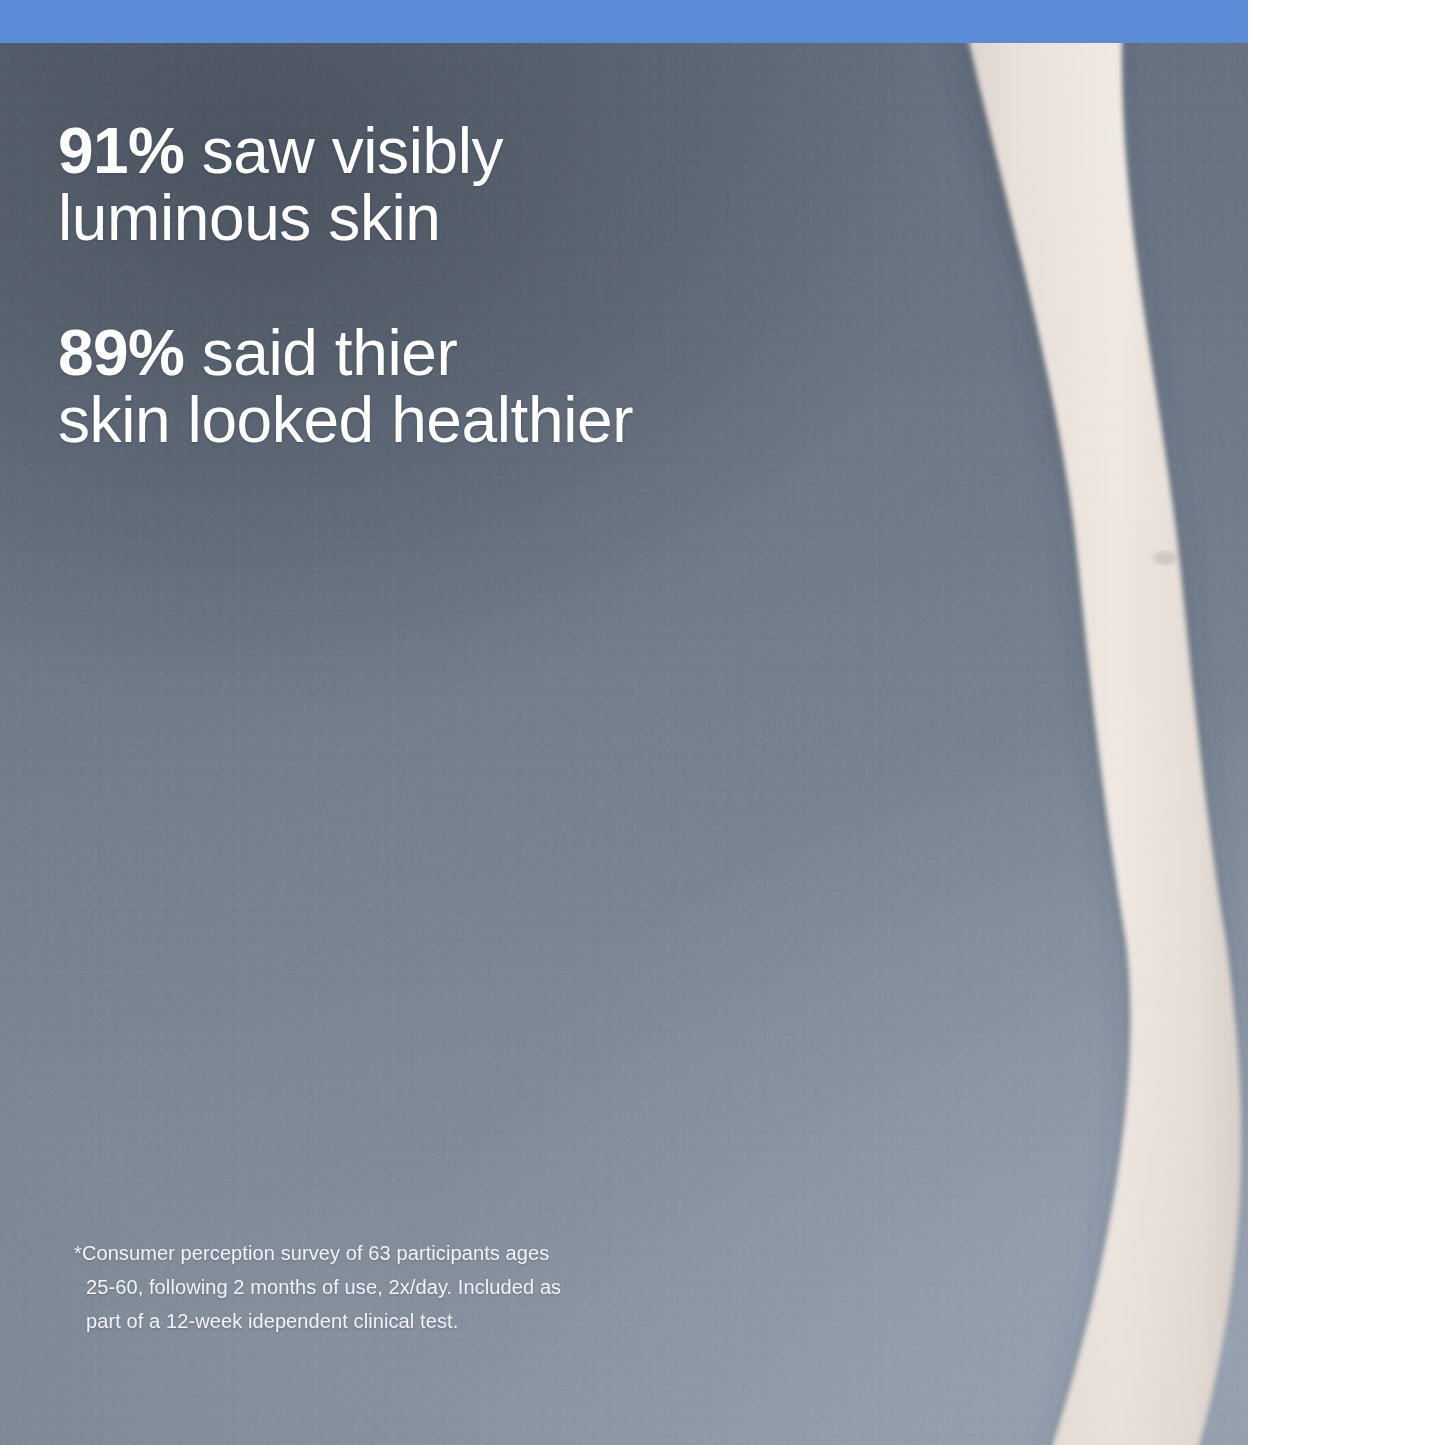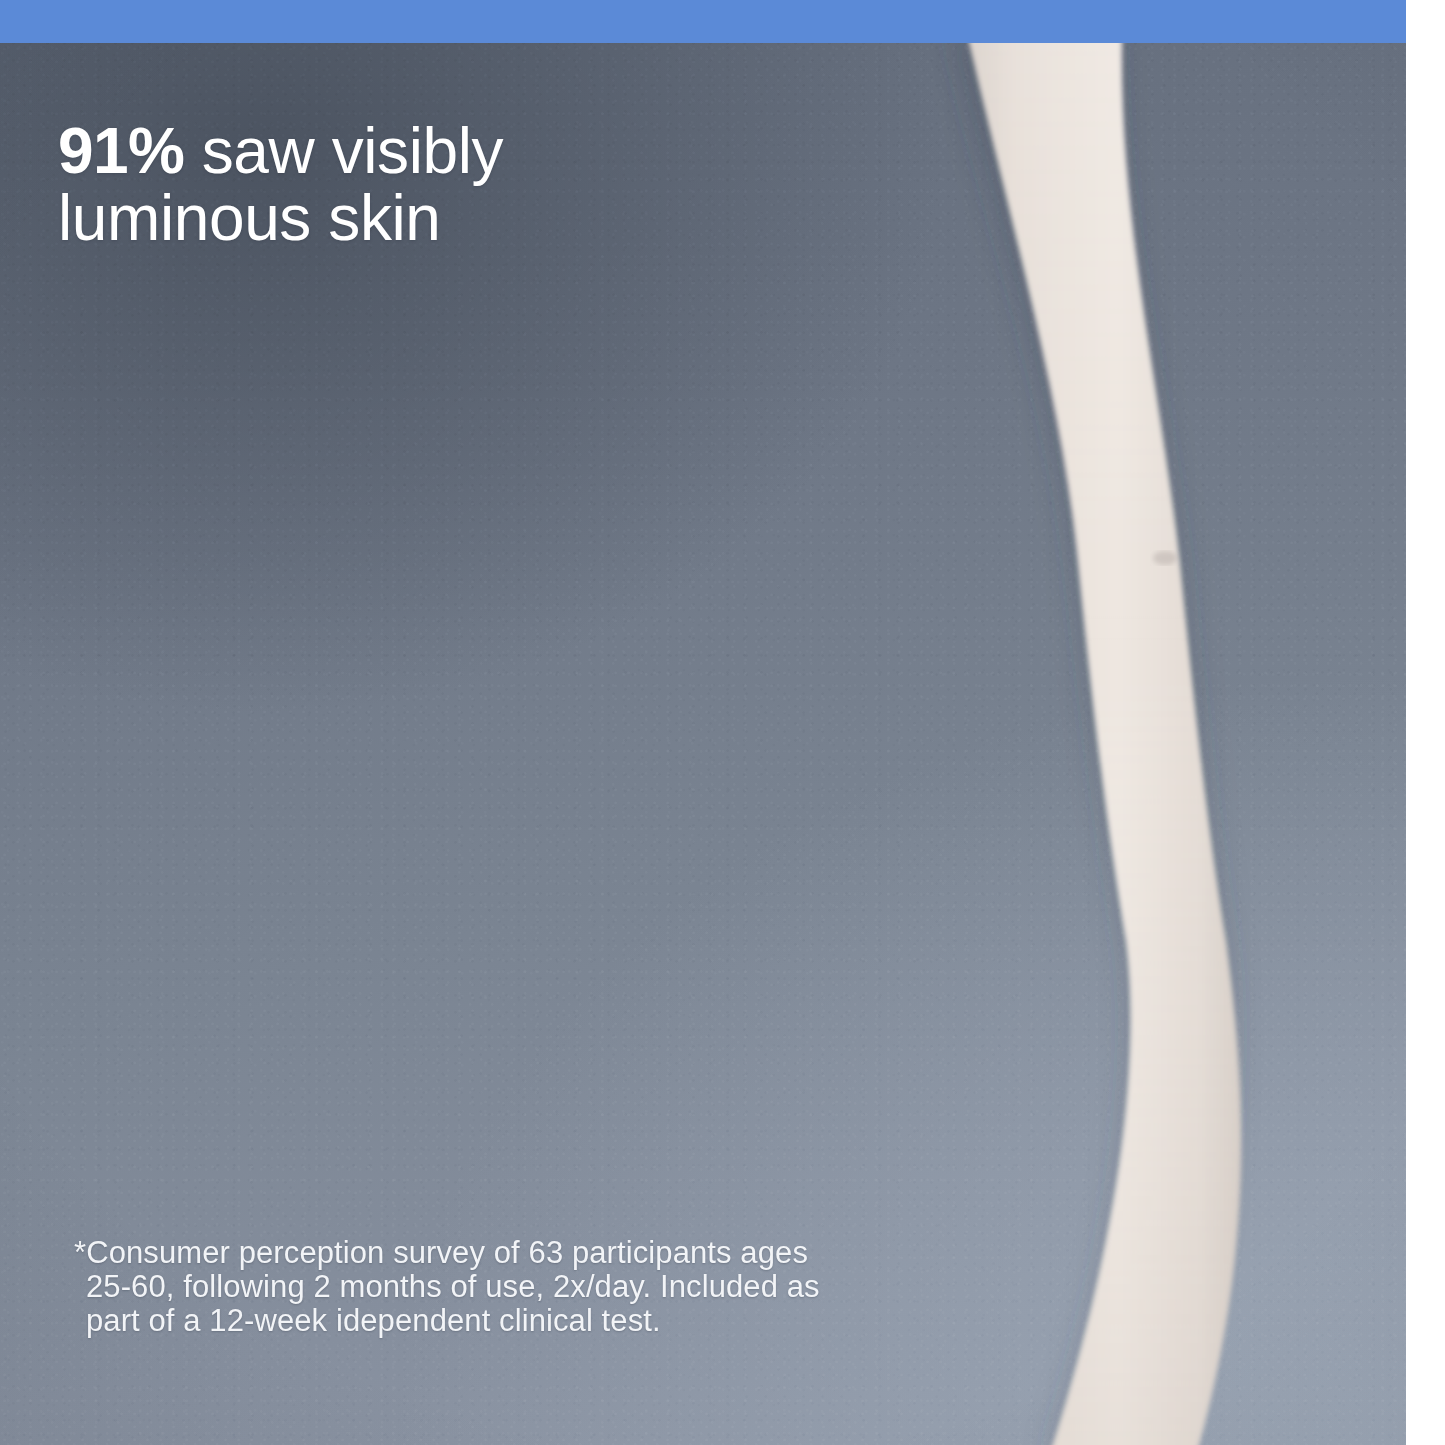--- a/index.html
+++ b/index.html
@@ -2,21 +2,21 @@
 <html><head>
 <meta charset="utf-8">
 <style>
   html, body {
     margin: 0;
     padding: 0;
     background: #ffffff;
   }
   #canvas {
     position: relative;
-    width: 1406px;
+    width: 1248px;
     height: 1445px;
     overflow: hidden;
     font-family: "Liberation Sans", sans-serif;
     background: #6b7483;
   }
 
   
   .top-bar {
     position: absolute;
     left: 0; top: 0;
@@ -103,21 +103,21 @@
   }
 
   
   .footnote {
     position: absolute;
     left: 86px;
     top: 1236px;
     width: 790px;
     z-index: 4;
     color: #f2f4f7;
-    font-size: 31px;
+    font-size: 20px;
     line-height: 34px;
     letter-spacing: 0.1px;
     font-weight: 400;
     text-shadow: 0 1px 2px rgba(40,48,60,0.28);
     white-space: pre-line;
     text-indent: -12px;
   }
 </style>
 </head>
 <body>
@@ -185,20 +185,22 @@
   </div>
 
   <div class="top-bar"></div>
 
   <div class="claims">
 
     <p class="claim-block"><span class="claim-pct">91%</span><span> saw visibly
 luminous skin</span></p>
 
 
+    <p class="claim-block"><span class="claim-pct">89%</span><span> said thier
+skin looked healthier</span></p>
 
   </div>
 
   <div class="footnote">*Consumer perception survey of 63 participants ages
 25-60, following 2 months of use, 2x/day. Included as
 part of a 12-week idependent clinical test.</div>
 
 </div>
 
 </body></html>

